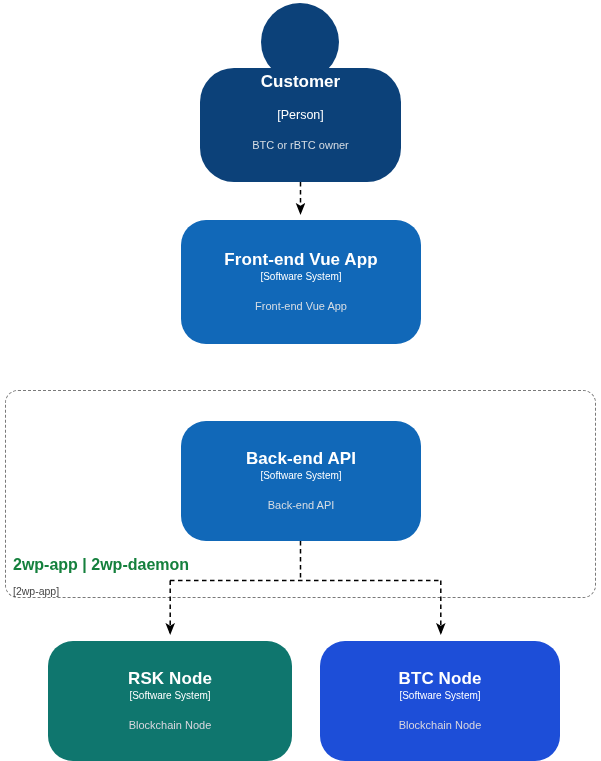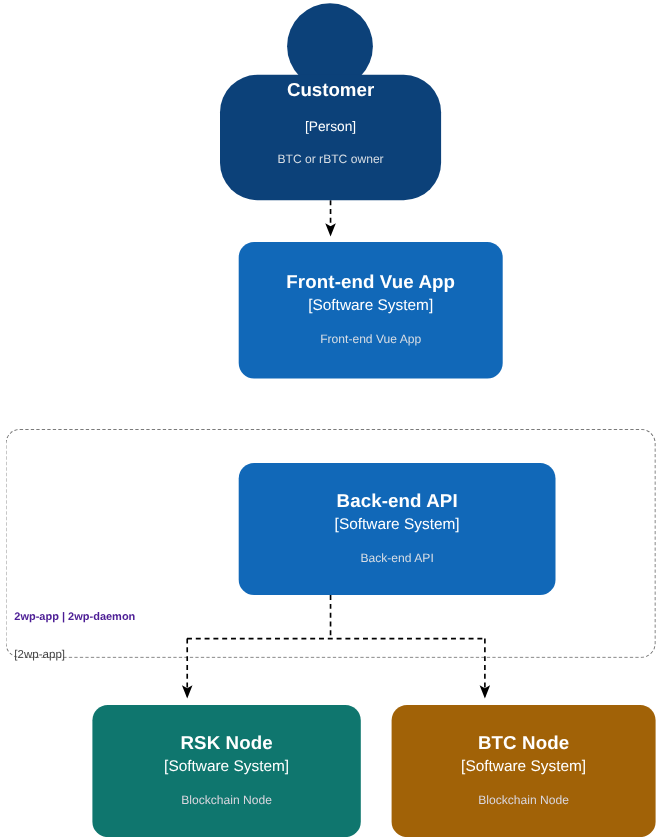--- a/index.html
+++ b/index.html
@@ -21,33 +21,32 @@
 
   
   .node {
     position: absolute;
     box-sizing: border-box;
     display: flex;
     flex-direction: column;
     align-items: center;
     justify-content: center;
     text-align: center;
-    border-radius: 14px;
+    border-radius: 25px;
     color: #ffffff;
     padding: 6px 10px;
-    margin-left: 36px;
   }
   .node .n-title {
     font-size: 17px;
     font-weight: bold;
     line-height: 1.15;
     letter-spacing: .1px;
   }
   .node .n-type {
-    font-size: 14px;
+    font-size: 10px;
     font-weight: normal;
     line-height: 1.2;
     margin-top: 2px;
   }
   .node .n-desc {
     font-size: 11px;
     font-weight: normal;
     line-height: 1.25;
     margin-top: 17px;
   }
@@ -91,29 +90,29 @@
     border: 1.4px dashed #7a7a7a;
     border-radius: 13px;
     background: transparent;
   }
   .boundary-label {
     position: absolute;
     text-align: left;
     line-height: 1.15;
   }
   .boundary-label .b-name {
-    font-size: 10px;
+    font-size: 16px;
     font-weight: bold;
-    color: #4c1d95;
+    color: #15803d;
     white-space: nowrap;
   }
   .boundary-label .b-type {
     font-size: 10.5px;
     color: #444444;
-    margin-top: 21px;
+    margin-top: 11px;
     white-space: nowrap;
   }
 
   
   .conn-svg {
     position: absolute;
     left: 0;
     top: 0;
     width: 601px;
     height: 761px;
@@ -158,31 +157,31 @@
     <div class="n-type">[Person]</div>
     <div class="n-desc" style="color:#d7dde4;">BTC or rBTC owner</div>
   </div>
 
   <div class="node" style="left:181px; top:220px; width:240px; height:124px; background:#1168B8;">
     <div class="n-title">Front-end Vue App</div>
     <div class="n-type">[Software System]</div>
     <div class="n-desc" style="color:#d7dde4;">Front-end Vue App</div>
   </div>
 
-  <div class="node" style="left:181px; top:421px; width:288px; height:120px; background:#1168B8;">
+  <div class="node" style="left:181px; top:421px; width:240px; height:120px; background:#1168B8;">
     <div class="n-title">Back-end API</div>
     <div class="n-type">[Software System]</div>
     <div class="n-desc" style="color:#d7dde4;">Back-end API</div>
   </div>
 
   <div class="node" style="left:48px; top:641px; width:244px; height:120px; background:#0f766e;">
     <div class="n-title">RSK Node</div>
     <div class="n-type">[Software System]</div>
     <div class="n-desc" style="color:#d9d6de;">Blockchain Node</div>
   </div>
 
-  <div class="node" style="left:320px; top:641px; width:240px; height:120px; background:#a16207;">
+  <div class="node" style="left:320px; top:641px; width:240px; height:120px; background:#1d4ed8;">
     <div class="n-title">BTC Node</div>
     <div class="n-type">[Software System]</div>
     <div class="n-desc" style="color:#d9d6de;">Blockchain Node</div>
   </div>
 
 </div>
 
 </body></html>

